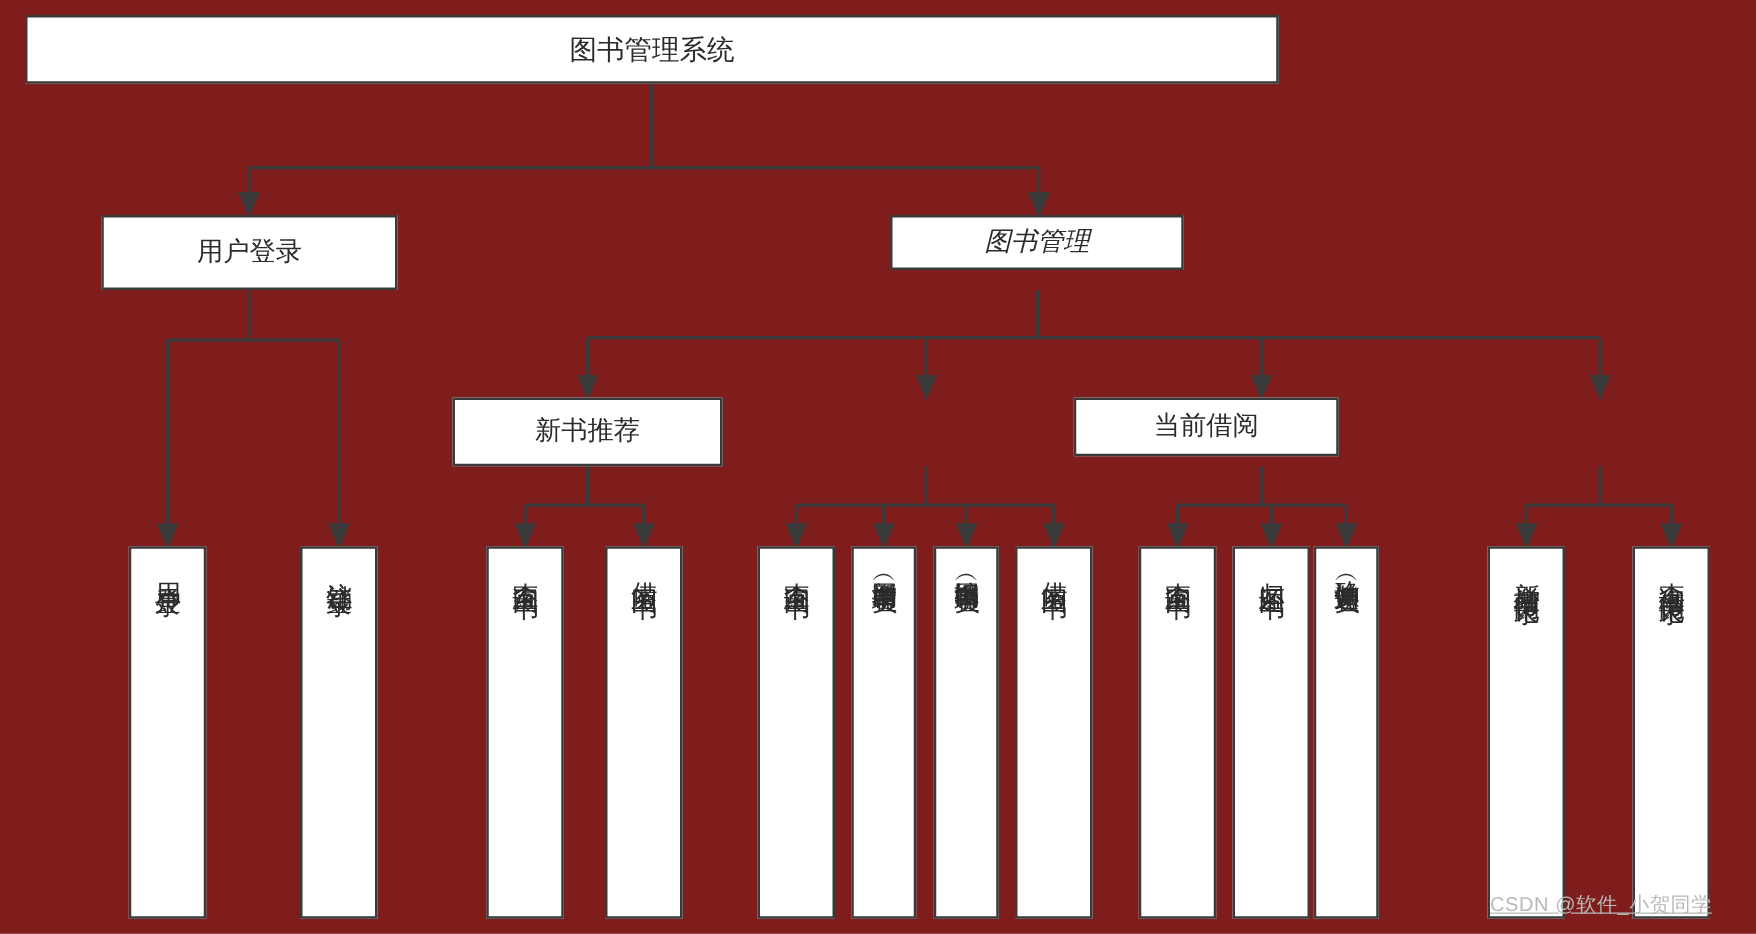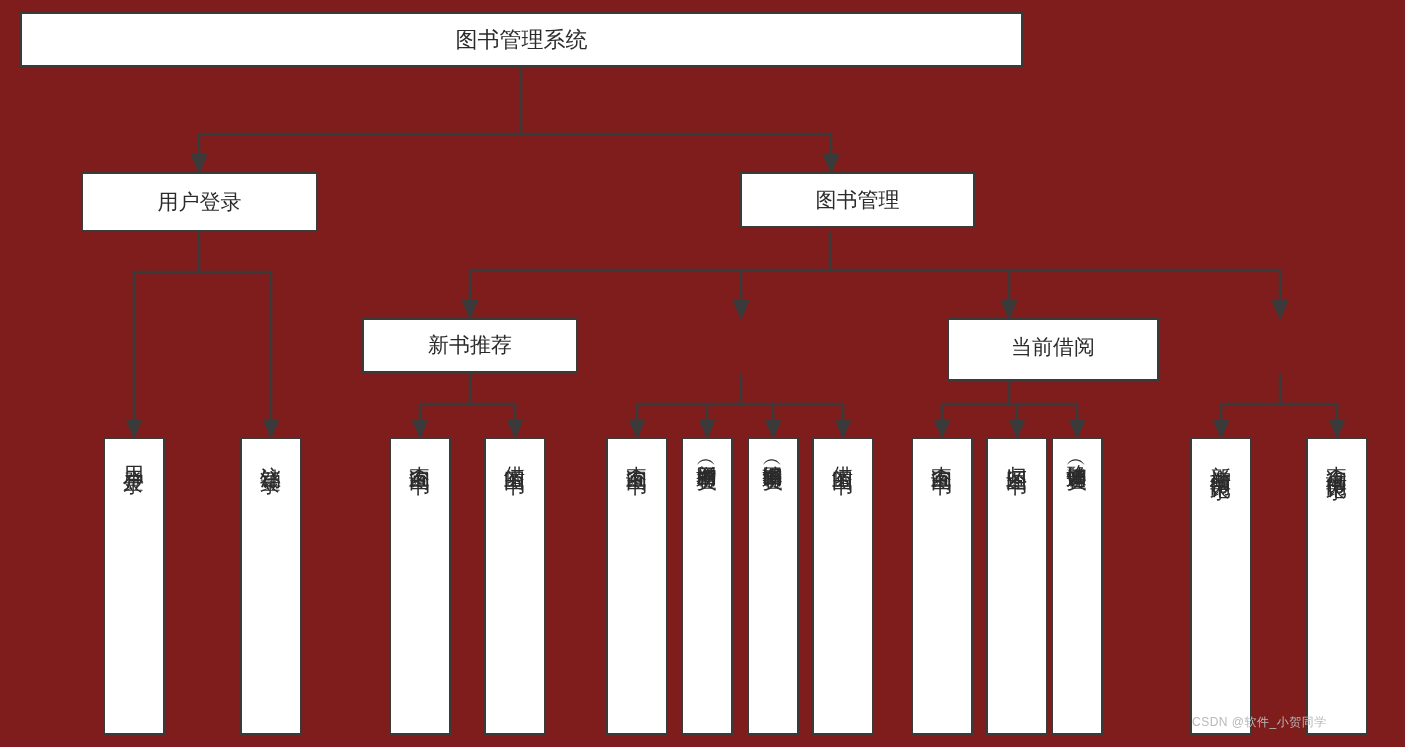--- a/index.html
+++ b/index.html
@@ -31,24 +31,25 @@
     text-orientation:upright;
     font-size:21px;
     letter-spacing:3px;
     line-height:1;
     white-space:nowrap;
   }
   .node.v.tight .label{font-size:20px;letter-spacing:1px;}
 
   .watermark{
     position:absolute;
-    font-size:12px;
+    font-size:16px;
     color:#b9b9b9;
     white-space:nowrap;
     letter-spacing:0.5px;
+    text-decoration:underline;
   }
 </style>
 </head>
 <body>
 
 <div id="stage">
 
   <svg id="wires" viewBox="0 0 1405 747" xmlns="http://www.w3.org/2000/svg">
     <defs>
       <marker id="arrow" viewBox="0 0 12 12" refX="6" refY="6" markerWidth="8" markerHeight="8" orient="auto-start-reverse">
@@ -99,28 +100,28 @@
     </g>
   </svg>
 
   <div class="node root h" style="left:20px;top:12px;width:1003px;height:55px;">
     <span class="label">图书管理系统</span>
   </div>
 
   <div class="node h" style="left:81px;top:172px;width:237px;height:60px;">
     <span class="label">用户登录</span>
   </div>
-  <div class="node h" style="left:740px;top:172px;width:235px;height:56px;">
+  <div class="node h" style="left:712px;top:172px;width:235px;height:44px;font-style:italic;">
     <span class="label">图书管理</span>
   </div>
 
   <div class="node h" style="left:362px;top:318px;width:216px;height:55px;">
     <span class="label">新书推荐</span>
   </div>
-  <div class="node h" style="left:947px;top:318px;width:212px;height:63px;font-family:Liberation Mono, monospace;">
+  <div class="node h" style="left:859px;top:318px;width:212px;height:47px;">
     <span class="label">当前借阅</span>
   </div>
 
   <div class="node v" style="left:103px;top:437px;width:62px;height:298px;">
     <span class="label">用户登录</span>
   </div>
   <div class="node v" style="left:240px;top:437px;width:62px;height:298px;">
     <span class="label">注销登录</span>
   </div>
   <div class="node v" style="left:389px;top:437px;width:62px;height:298px;">

